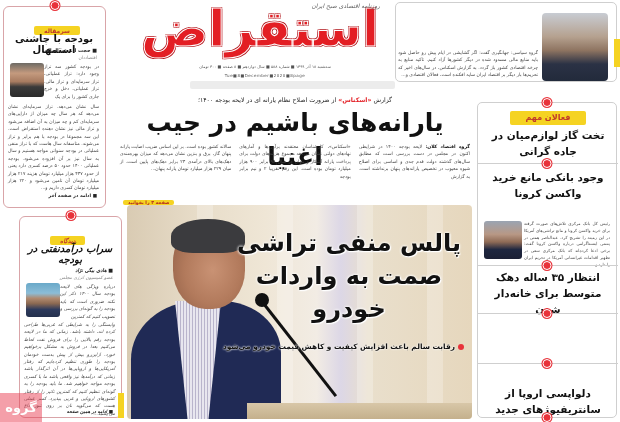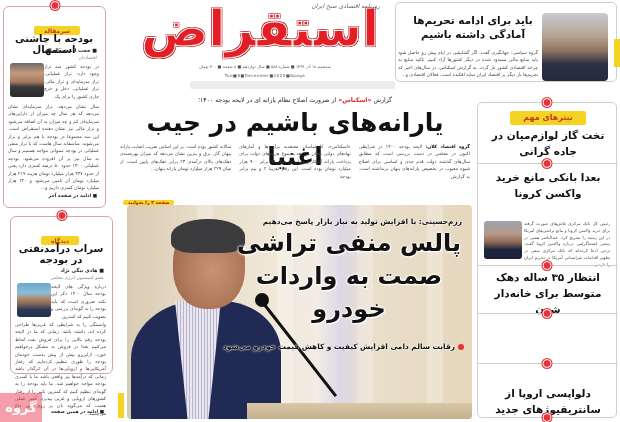--- a/index.html
+++ b/index.html
@@ -8,21 +8,21 @@
 
   .box { position: absolute; border: 1.5px solid #d9a4a8; border-radius: 6px; background: #fff; }
   .gbox { position: absolute; border: 1px solid #cfcfcf; border-radius: 5px; background: #fff; }
   .dot { position: absolute; width: 9px; height: 9px; border-radius: 50%; background: #e8323a; border: 1.5px solid #fff; box-shadow: 0 0 0 1px #e8323a; left: 50%; transform: translateX(-50%); }
   .ytag { display: inline-block; background: #f5d322; color: #c0392b; font-size: 6px; font-weight: bold; padding: 1px 10px; border-radius: 2px; }
   .tiny { font-size: 4.6px; line-height: 7.4px; color: #444; text-align: justify; }
   .hl { font-weight: bold; text-align: center; color: #111; }
 
   
   #col-left-top { left: 3px; top: 6px; width: 103px; height: 202px; }
-  #col-left-bottom { left: 10px; top: 216px; width: 103px; height: 158px; }
+  #col-left-bottom { left: 19px; top: 216px; width: 103px; height: 202px; font-style: italic; }
 
   
   #masthead { position: absolute; left: 115px; top: 0; width: 275px; height: 90px; }
   .logo { position: absolute; left: 20px; top: 4px; width: 250px; height: 50px; font-family: "DejaVu Sans", sans-serif; font-weight: bold; font-size: 50px; line-height: 50px; color: #e31e24; text-align: center; letter-spacing: -1px;
           -webkit-text-stroke: 1px #fff; text-shadow: 0 0 0 #b0151b, 1px 1px 0 #b0151b, -1px -1px 0 #b0151b, 1px -1px 0 #b0151b, -1px 1px 0 #b0151b; }
   .tagline { position: absolute; right: 10px; top: 2px; font-size: 6px; color: #666; font-style: italic; }
   .dateline { position: absolute; left: 40px; top: 64px; width: 220px; font-size: 4px; color: #555; text-align: center; }
   .dateline-en { position: absolute; left: 40px; top: 73px; width: 220px; font-size: 4px; color: #555; text-align: center; direction: ltr; letter-spacing: 0.5px; }
   .grey-strip { position: absolute; left: 75px; top: 81px; width: 205px; height: 8px; background: #ececec; border-radius: 2px; }
 
@@ -112,21 +112,20 @@
 
 <div id="masthead">
   <div class="logo">استقراض</div>
   <div class="tagline">روزنامه اقتصادی صبح ایران</div>
   <div class="dateline">سه‌شنبه ۱۸ آذر ۱۳۹۹ ■ شماره ۵۸۸ ■ سال دوازدهم ■ ۸ صفحه ■ ۳۰۰ تومان</div>
   <div class="dateline-en">Tue■8■December■2020■8page</div>
   <div class="grey-strip"></div>
 </div>
 
 <div class="gbox" id="top-right">
-  <div class="tr-title hl">باید برای ادامه تحریم‌ها آمادگی داشته باشیم</div>
   <div class="tr-body tiny">گروه سیاسی: جهانگیری گفت: اگر گشایشی در ایام پیش رو حاصل شود باید منابع مالی مسدود شده در دیگر کشورها آزاد کنیم. تاکید منابع به چرخه اقتصادی کشور باز گردد. به گزارش اسکناس، در سال‌های اخیر که تحریم‌ها بار دیگر بر اقتصاد ایران سایه افکنده است، فعالان اقتصادی و...</div>
   <div class="tr-photo"></div>
   <div class="tr-side"></div>
 </div>
 
 <div id="center-top">
   <div class="kicker">
     <span>گزارش</span>
     <span class="brand">«اسکناس»</span>
     <span>از ضرورت اصلاح نظام یارانه ای در لایحه بودجه ۱۴۰۰؛</span>
@@ -154,38 +153,37 @@
   <div class="ps-curtain" style="left:300px"></div>
   <div class="ps-person">
     <div class="ps-suit"></div>
     <div class="ps-shirt"></div>
     <div class="ps-head"></div>
     <div class="ps-hair"></div>
   </div>
   <div class="ps-mic"></div>
   <div class="ps-mic-head"></div>
   <div class="ps-podium"></div>
-  <div class="ps-kicker">رزم‌حسینی: با افزایش تولید به نیاز بازار پاسخ می‌دهیم</div>
   <div class="ps-head1">پالس منفی تراشی صمت به واردات خودرو</div>
-  <div class="ps-sub"><span class="rdot"></span><span>رقابت سالم دامی افزایش کیفیت و کاهش قیمت خودرو می‌شود</span></div>
+  <div class="ps-sub"><span class="rdot"></span><span>رقابت سالم باعث افزایش کیفیت و کاهش قیمت خودرو می‌شود</span></div>
 </div>
 <div class="side-page"></div>
 
 <div class="gbox" id="right-col">
   <span class="dot" style="top:-5px"></span>
-  <div class="rc-tag">تیترهای مهم</div>
+  <div class="rc-tag">فعالان مهم</div>
 
   <div class="rc-item" style="top:24px">
     <div class="rc-title hl">تخت گاز لوازم‌میان در جاده گرانی</div>
   </div>
   <div class="sep" style="top:60px"></div>
   <span class="dot" style="top:56px"></span>
 
   <div class="rc-item" style="top:66px">
-    <div class="rc-title hl">بعدا بانکی مانع خرید واکسن کرونا</div>
+    <div class="rc-title hl">وجود بانکی مانع خرید واکسن کرونا</div>
   </div>
   <div class="rc-photo" style="top:118px"></div>
   <div class="tiny" style="position:absolute; right:6px; top:118px; width:86px; font-size:4.2px; line-height:6.8px;">رئیس کل بانک مرکزی تلاش‌های صورت گرفته برای خرید واکسن کرونا و مانع تراشی‌های آمریکا در این زمینه را تشریح کرد. عبدالناصر همتی در پستی اینستاگرامی درباره واکسن کرونا گفت: برخی ادعا کرده‌اند که بانک مرکزی سعی در تطهیر اقدامات غیرانسانی آمریکا در تحریم ایران را دارد و...</div>
 
   <div class="sep" style="top:162px"></div>
   <span class="dot" style="top:158px"></span>
   <div class="rc-item" style="top:166px">
     <div class="rc-title hl">انتظار ۳۵ ساله دهک متوسط برای خانه‌دار شدن</div>
   </div>
 

